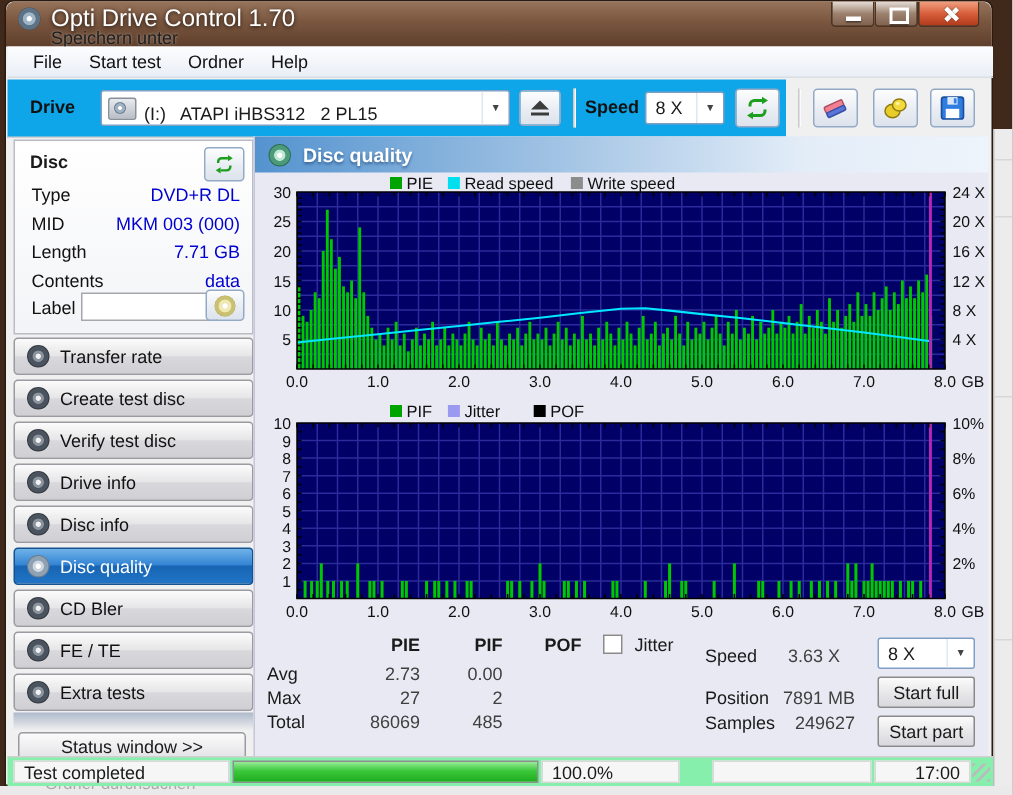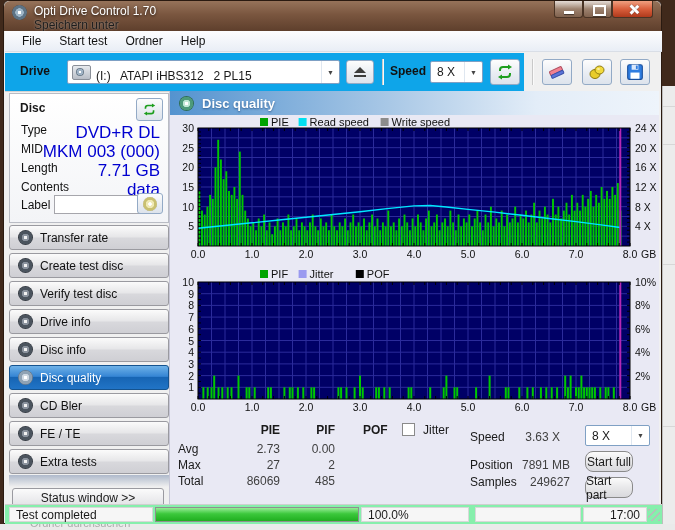--- a/index.html
+++ b/index.html
@@ -6,21 +6,21 @@
   body{font-family:"Liberation Sans",sans-serif;font-size:12px;color:#1a1a1a;}
   .desktop{position:relative;width:675px;height:530px;background:#40291b;overflow:hidden;}
 
   
   .window{position:absolute;left:3px;top:0;width:659px;height:524px;background:#f0f0f0;
           border:1px solid #2a1a10;border-radius:6px 6px 0 0;box-sizing:border-box;}
   .titlebar{position:absolute;left:0;top:0;width:100%;height:30px;border-radius:6px 6px 0 0;
             background:linear-gradient(180deg,#96735a 0%,#7a563f 45%,#5e3f2c 100%);}
   .appico{position:absolute;left:8px;top:4px;width:15px;height:15px;border-radius:50%;
           background:radial-gradient(circle at 50% 50%,#ffffff 0 1.5px,#9fb6c8 2px 4px,#5d7385 4.5px 7px,#3d4f5e 7.5px);}
-  .wtitle{position:absolute;left:30px;top:3px;color:#fff;font-size:12px;text-shadow:0 1px 3px rgba(0,0,0,.8);}
+  .wtitle{position:absolute;left:30px;top:3px;color:#fff;font-size:16px;text-shadow:0 1px 3px rgba(0,0,0,.8);}
   .bg-dlg-title{position:absolute;left:30px;top:17px;color:#1d1d1d;font-size:12px;text-shadow:0 0 2px rgba(255,255,255,.5);}
   .winbtns{position:absolute;right:8px;top:0;display:flex;}
   .wbtn{width:29px;height:17px;border:1px solid #4a3425;border-top:none;box-sizing:border-box;
         background:linear-gradient(180deg,rgba(255,255,255,.75),rgba(200,190,180,.35) 50%,rgba(150,130,115,.35));
         border-radius:0 0 3px 3px;position:relative;}
   .wbtn.close{width:41px;background:linear-gradient(180deg,#f0a080,#d95f3c 50%,#b03a1c);}
   .glyph-min{position:absolute;left:9px;top:10px;width:10px;height:3px;background:#fff;box-shadow:0 1px 1px rgba(0,0,0,.5);}
   .glyph-max{position:absolute;left:9px;top:4px;width:9px;height:7px;border:2px solid #fff;box-shadow:0 1px 1px rgba(0,0,0,.4);}
   .glyph-close{position:absolute;left:15px;top:3px;width:11px;height:11px;}
   .glyph-close i{position:absolute;left:5px;top:0;width:2.5px;height:11px;background:#fff;box-shadow:0 0 1px rgba(0,0,0,.6);}
@@ -48,21 +48,21 @@
   .eject-ico{position:relative;width:12px;height:11px;}
   .eject-ico::before{content:"";position:absolute;left:0;top:0;border-left:6px solid transparent;border-right:6px solid transparent;border-bottom:6px solid #3c3c3c;}
   .eject-ico::after{content:"";position:absolute;left:0;top:8px;width:12px;height:2.5px;background:#3c3c3c;}
 
   
   .disc-panel{position:absolute;left:5px;top:92px;width:160px;height:130px;box-sizing:border-box;
               background:linear-gradient(180deg,#ffffff,#f3f4f7);border:1px solid #b9bcc4;}
   .dp-title{position:absolute;left:10px;top:7px;font-weight:bold;font-size:12px;}
   .dp-refresh{position:absolute;right:5px;top:4px;width:27px;height:23px;}
   .dp-row-label{position:absolute;left:11px;font-size:12px;color:#111;}
-  .dp-row-value{position:absolute;right:8px;font-size:17px;color:#0000d0;text-align:right;}
+  .dp-row-value{position:absolute;right:8px;font-size:12px;color:#0000d0;text-align:right;}
   .label-input{position:absolute;left:44px;top:101px;width:83px;height:17px;border:1px solid #a6a6ac;background:#fff;font-size:11px;padding:0 3px;box-sizing:content-box;}
   .cd-btn{position:absolute;right:5px;top:99px;width:26px;height:21px;}
   .cd-gold{width:14px;height:14px;border-radius:50%;
            background:radial-gradient(circle,#ffffff 0 1.5px,#efe9b4 2px 4px,#c9c070 4.5px 6.5px,#a59a50 7px);}
 
   .sbtn{position:absolute;left:5px;width:160px;height:25px;border:1px solid #9a9aa0;border-radius:3px;box-sizing:border-box;
         background:linear-gradient(180deg,#fbfbfb,#e6e6e8 48%,#d8d8dc 52%,#cfcfd4);
         display:flex;align-items:center;font-size:12px;color:#111;}
   .sbtn .cd{margin:0 7px 0 8px;}
   .sbtn.sel{background:linear-gradient(180deg,#6fb2e8 0%,#3585d4 45%,#1765b4 50%,#2174c6 100%);
@@ -85,21 +85,21 @@
   .cq-header .cd{margin:0 8px 0 9px;}
   .cq-title{color:#fff;font-weight:bold;font-size:13px;text-shadow:0 1px 2px rgba(30,70,120,.7);}
   .chartsvg{position:absolute;left:0;}
 
   
   .stats{position:absolute;left:0;top:324px;width:490px;height:89px;font-size:12px;}
   .st{position:absolute;}
   .sv{color:#404040;}
   .ra{text-align:right;}
   .chk{position:absolute;width:13px;height:13px;background:#fff;border:1px solid #8a8a8a;box-sizing:border-box;}
-  .pbtn{position:absolute;width:48px;height:21px;border:1px solid #8a8a8a;border-radius:8px;box-sizing:border-box;
+  .pbtn{position:absolute;width:65px;height:21px;border:1px solid #8a8a8a;border-radius:2px;box-sizing:border-box;
         background:linear-gradient(180deg,#fbfbfb,#e8e8ea 50%,#d9d9dd);display:flex;align-items:center;justify-content:center;font-size:12px;}
   .stats .combo{height:21px;}
 
   
   .statusbar{position:absolute;left:1px;top:503px;width:657px;height:20px;background:#86efac;border-top:1px solid #cfcfcf;}
   .sbcell{position:absolute;top:2px;height:15px;border:1px solid #d8d8d8;background:#f6f6f6;box-sizing:border-box;
           font-size:12px;display:flex;align-items:center;padding:0 6px;}
   .progress{position:absolute;left:150px;top:2px;width:204px;height:15px;border:1px solid #8f8f8f;box-sizing:border-box;background:#fff;}
   .pfill{height:100%;background:linear-gradient(180deg,#96ec96,#3cc83c 45%,#1fae1f);}
   .grip{position:absolute;right:2px;top:4px;width:12px;height:12px;
@@ -937,21 +937,21 @@
       </div>
     </div>
 
     <div class="statusbar">
       <div class="sbcell" style="left:4px;width:144px;">
         <span>Test completed</span>
       </div>
       <div class="progress">
         <div class="pfill" id="pfill" style="width: 100%;"></div>
       </div>
-      <div class="sbcell" style="left:356px;width:108px;">
+      <div class="sbcell" style="left:356px;width:92px;">
         <span>100.0%</span>
       </div>
       <div class="sbcell" style="left:470px;width:106px;"></div>
       <div class="sbcell" style="left:578px;width:64px;justify-content:flex-end;">
         <span>17:00</span>
       </div>
       <span class="grip"></span>
     </div>
   </div>
 

